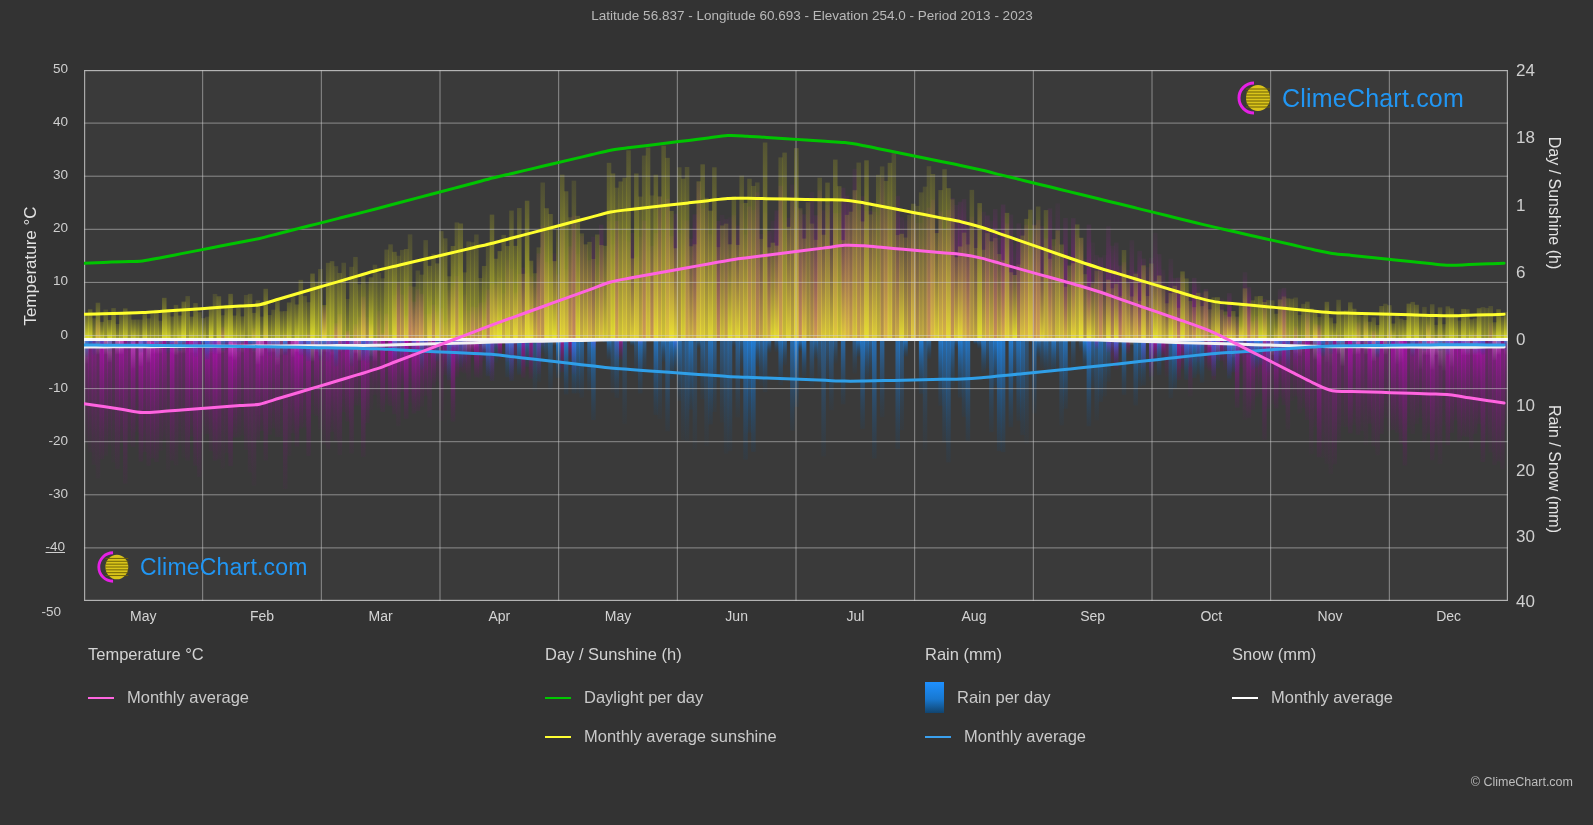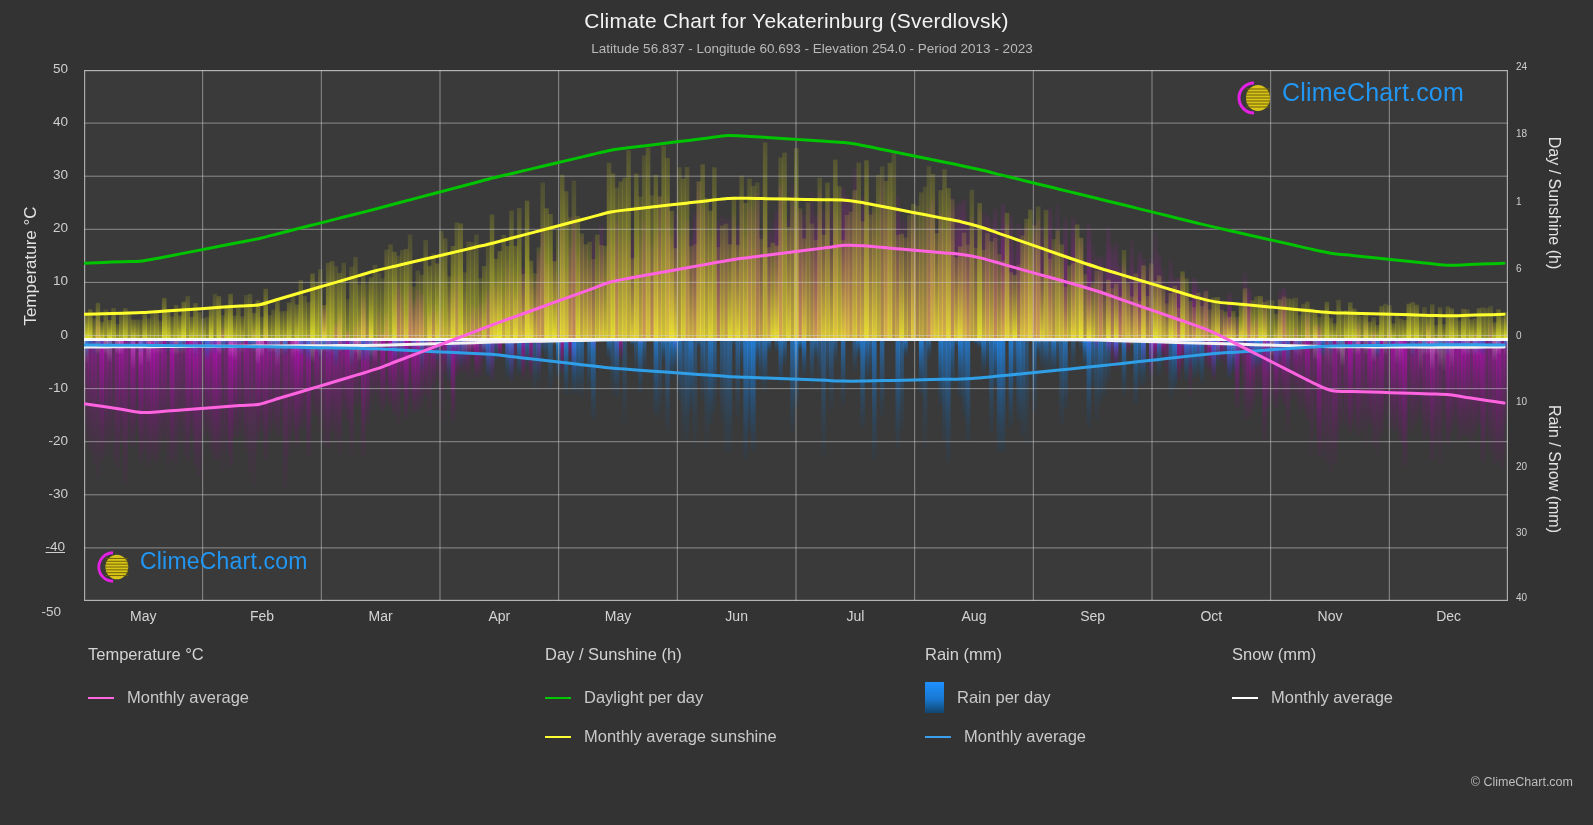--- a/index.html
+++ b/index.html
@@ -36,46 +36,45 @@
     position:absolute;width:26px;
     display:flex;align-items:center;justify-content:center;
     font-size:16px;color:#e2e2e2;
   }
   .y-right-title span{transform:rotate(90deg);white-space:nowrap;display:block;}
   #y-right-title-top{left:1541px;top:70px;height:266px;}
   #y-right-title-bot{left:1541px;top:336px;height:265px;}
 
   
   .tick-left{position:absolute;width:48px;text-align:right;font-size:13.5px;color:#cfcfcf;}
-  .tick-right{position:absolute;width:44px;text-align:left;font-size:10px;color:#cfcfcf;}
+  .tick-right{position:absolute;width:44px;text-align:left;font-size:17px;color:#cfcfcf;}
   .tick-x{position:absolute;width:70px;text-align:center;font-size:14px;color:#d4d4d4;}
 
   
   #legend{position:absolute;left:0;top:645px;width:1593px;height:160px;}
   .legend-col{position:absolute;top:0;}
   .legend-head{font-size:16.5px;color:#d3d3d3;margin-bottom:14px;white-space:nowrap;}
   .legend-row{display:flex;align-items:center;height:39px;}
   .legend-label{font-size:16.5px;color:#c9c9c9;white-space:nowrap;}
   .swatch-box{width:19px;height:31px;margin-right:13px;flex:0 0 auto;}
   .swatch-line{width:26px;height:0;border-top:2.4px solid #999;margin-right:13px;flex:0 0 auto;}
 
   #copyright{position:absolute;right:20px;top:775px;font-size:12.5px;color:#bdbdbd;}
 
   
-  .watermark{position:absolute;display:flex;align-items:flex-start;}
+  .watermark{position:absolute;display:flex;align-items:center;}
   .wm-text{font-size:25px;color:#2196f3;letter-spacing:.2px;margin-left:4px;}
   #watermark-top{left:1232px;top:78px;}
   #watermark-bottom{left:92px;top:548px;}
   #watermark-bottom .wm-text{font-size:23px;}
 </style>
 </head>
 <body>
 
 <div id="header">
-  <div id="chart-title">Climate Chart for Yekaterinburg (Sverdlovsk)</div>
   <div id="chart-subtitle">Latitude 56.837 - Longitude 60.693 - Elevation 254.0 - Period 2013 - 2023</div>
 </div>
 
 <div id="y-left-title">
   <span>Temperature °C</span>
 </div>
 <div id="y-right-title-top" class="y-right-title">
   <span>Day / Sunshine (h)</span>
 </div>
 <div id="y-right-title-bot" class="y-right-title">

